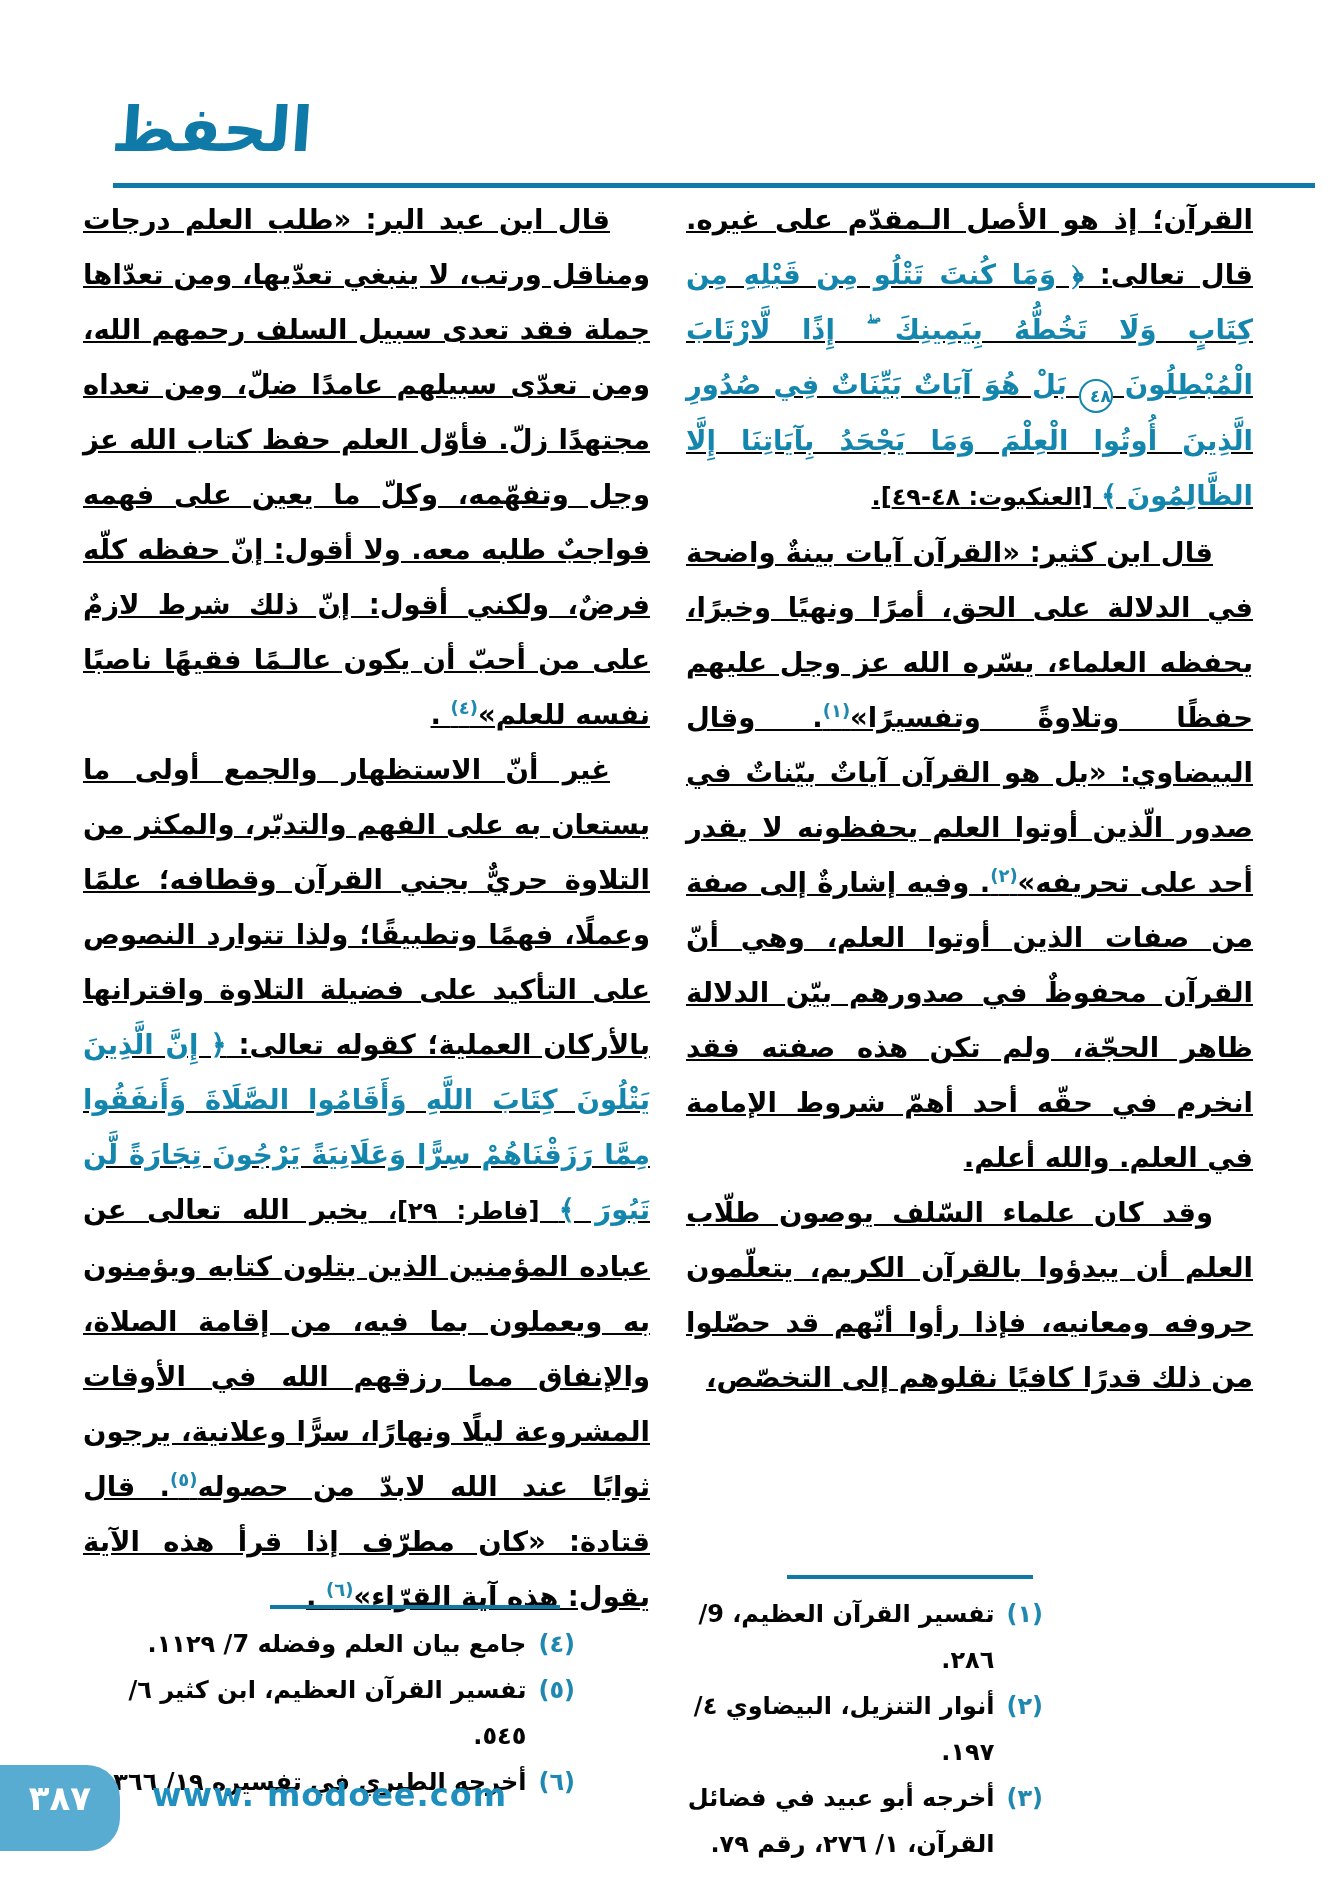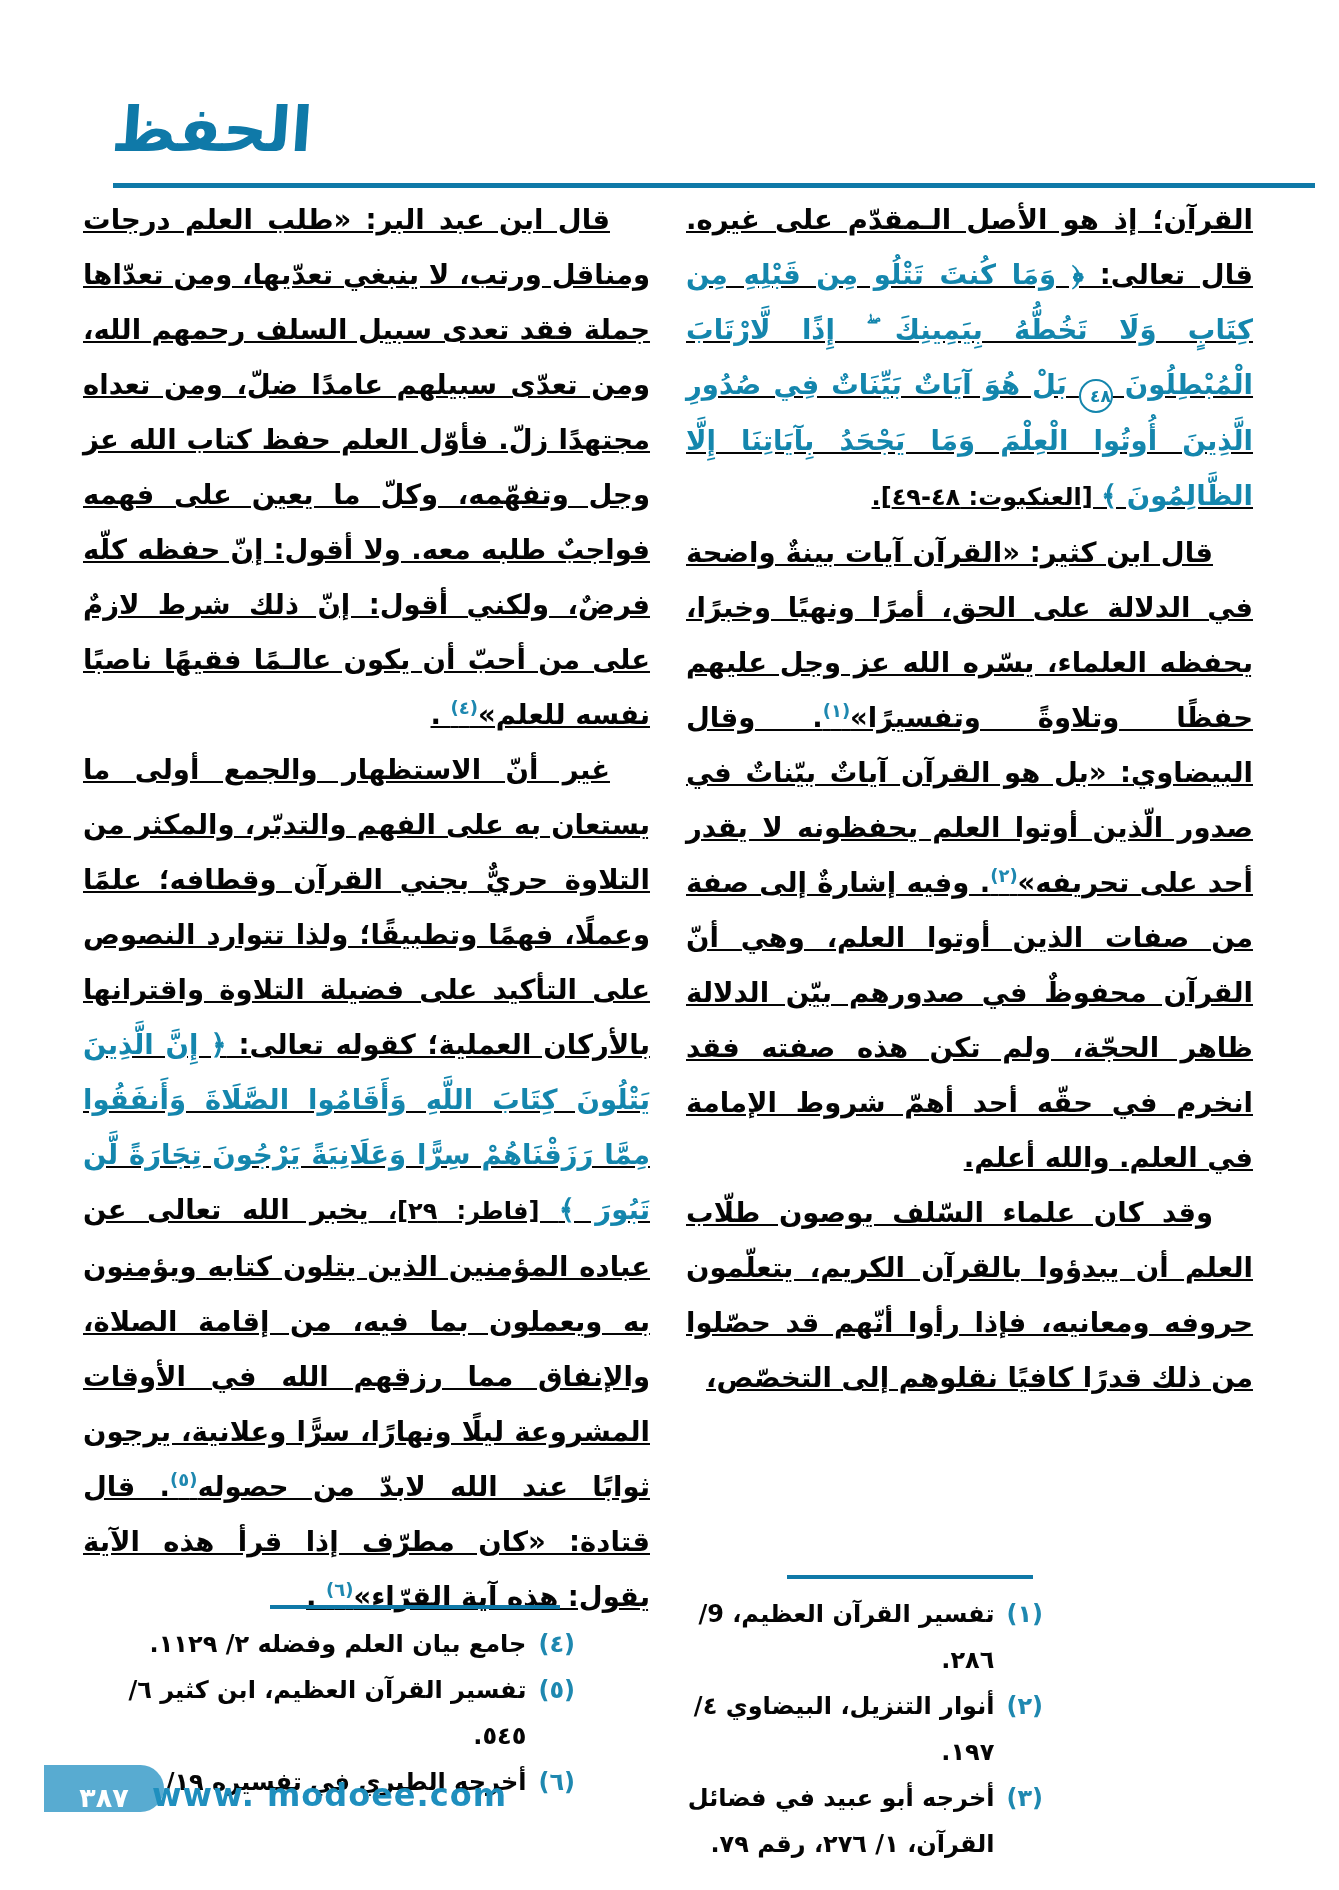--- a/index.html
+++ b/index.html
@@ -77,28 +77,27 @@
     font-size:24px;font-weight:700;line-height:46px;
     text-align:right;
   }
   .col-right .fn-line{padding-right:210px;}
   .col-left  .fn-line{padding-right:75px;}
   .fn-num{color:var(--fnmark);flex:0 0 auto;}
   .fn-text{flex:1 1 auto;}
   
   .page-badge{
     position:absolute;left:0;top:1765px;
-    width:120px;height:47px;
+    width:120px;height:86px;
     background:var(--badge);
     border-radius:0 33px 33px 0;
     color:#ffffff;
-    font-size:27px;font-weight:700;
+    font-size:34px;font-weight:700;
     line-height:66px;text-align:center;
     direction:rtl;
-    margin-left:44px;
   }
   .website{
     position:absolute;left:152px;top:1776px;
     direction:ltr;
     color:var(--site);
     font-size:32px;font-weight:700;
     letter-spacing:1px;
   }
 </style>
 </head>
@@ -138,21 +137,21 @@
 
     <section class="col col-left">
       <p class="para"><span>قال ابن عبد البر: «طلب العلم درجات ومناقل ورتب، لا ينبغي تعدّيها، ومن تعدّاها جملة فقد تعدى سبيل السلف رحمهم الله، ومن تعدّى سبيلهم عامدًا ضلّ، ومن تعداه مجتهدًا زلّ. فأوّل العلم حفظ كتاب الله عز وجل وتفهّمه، وكلّ ما يعين على فهمه فواجبٌ طلبه معه. ولا أقول: إنّ حفظه كلّه فرضٌ، ولكني أقول: إنّ ذلك شرط لازمٌ على من أحبّ أن يكون عالـمًا فقيهًا ناصبًا نفسه للعلم»</span><sup class="fn">(٤)</sup><span> .</span></p>
 
       <p class="para"><span>غير أنّ الاستظهار والجمع أولى ما يستعان به على الفهم والتدبّر، والمكثر من التلاوة حريٌّ بجني القرآن وقطافه؛ علمًا وعملًا، فهمًا وتطبيقًا؛ ولذا تتوارد النصوص على التأكيد على فضيلة التلاوة واقترانها بالأركان العملية؛ كقوله تعالى: </span><span class="quran">﴿ إِنَّ الَّذِينَ يَتْلُونَ كِتَابَ اللَّهِ وَأَقَامُوا الصَّلَاةَ وَأَنفَقُوا مِمَّا رَزَقْنَاهُمْ سِرًّا وَعَلَانِيَةً يَرْجُونَ تِجَارَةً لَّن تَبُورَ ﴾</span><span class="verse-ref"> [فاطر: ٢٩]، </span><span>يخبر الله تعالى عن عباده المؤمنين الذين يتلون كتابه ويؤمنون به ويعملون بما فيه، من إقامة الصلاة، والإنفاق مما رزقهم الله في الأوقات المشروعة ليلًا ونهارًا، سرًّا وعلانية، يرجون ثوابًا عند الله لابدّ من حصوله</span><sup class="fn">(٥)</sup><span>. قال قتادة: «كان مطرّف إذا قرأ هذه الآية يقول: هذه آية القرّاء»</span><sup class="fn">(٦)</sup><span> .</span></p>
 
       <div class="footnotes">
         <div class="fn-sep"></div>
         <div class="fn-line">
           <span class="fn-num">(٤)</span>
-          <span class="fn-text">جامع بيان العلم وفضله ٢/ ١١٢٩.</span>
+          <span class="fn-text">جامع بيان العلم وفضله 7/ ١١٢٩.</span>
         </div>
         <div class="fn-line">
           <span class="fn-num">(٥)</span>
           <span class="fn-text">تفسير القرآن العظيم، ابن كثير ٦/ ٥٤٥.</span>
         </div>
         <div class="fn-line">
           <span class="fn-num">(٦)</span>
           <span class="fn-text">أخرجه الطبري في تفسيره ١٩/ ٣٦٦.</span>
         </div>
       </div>

